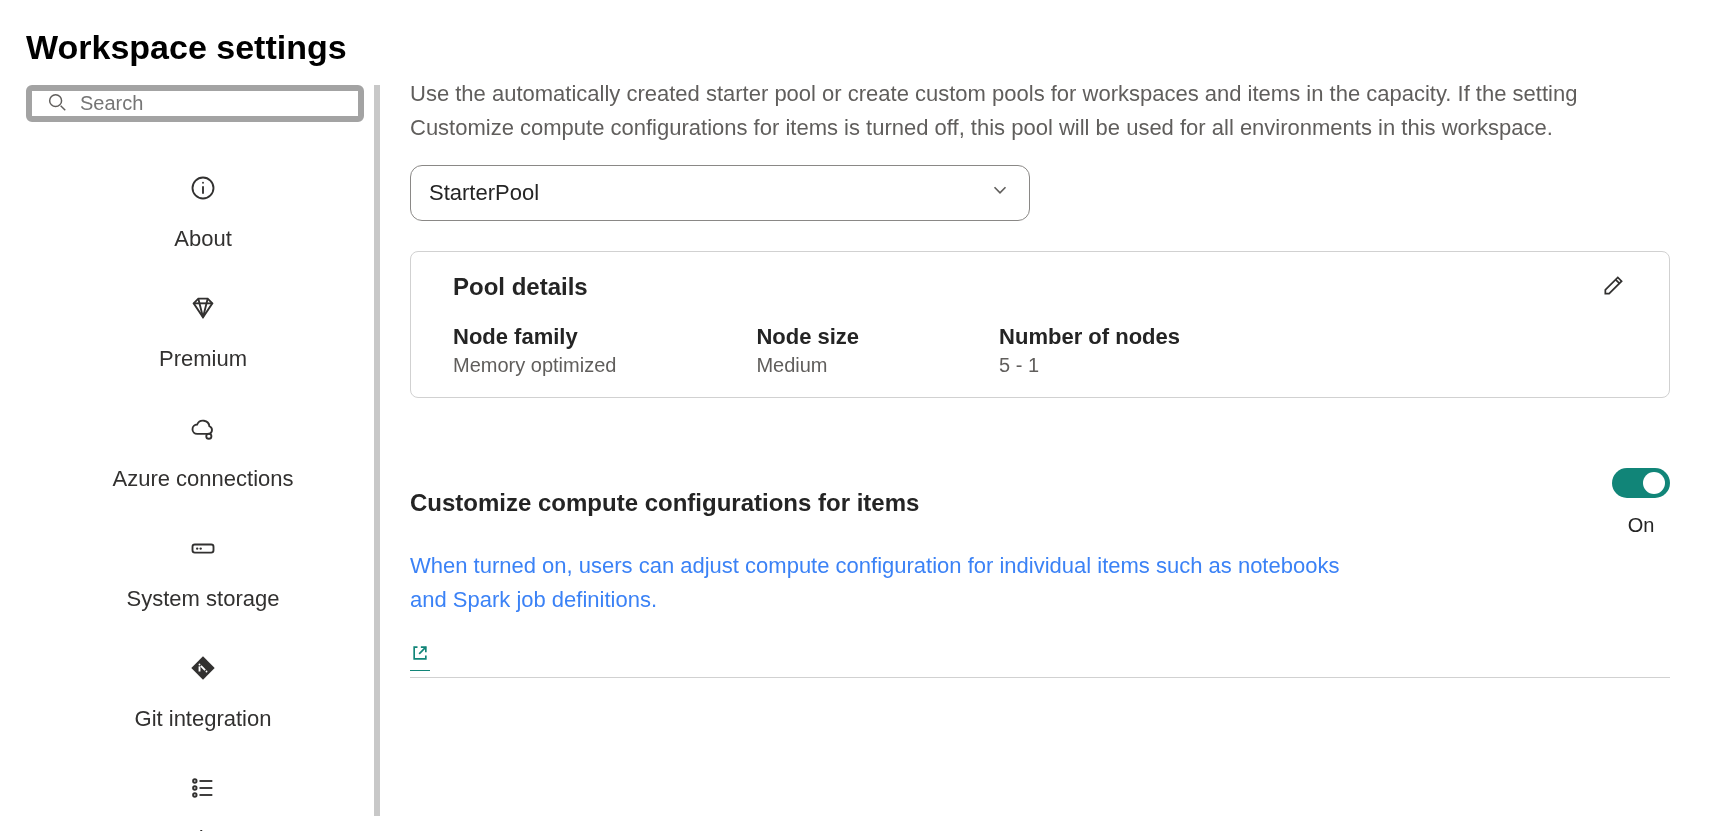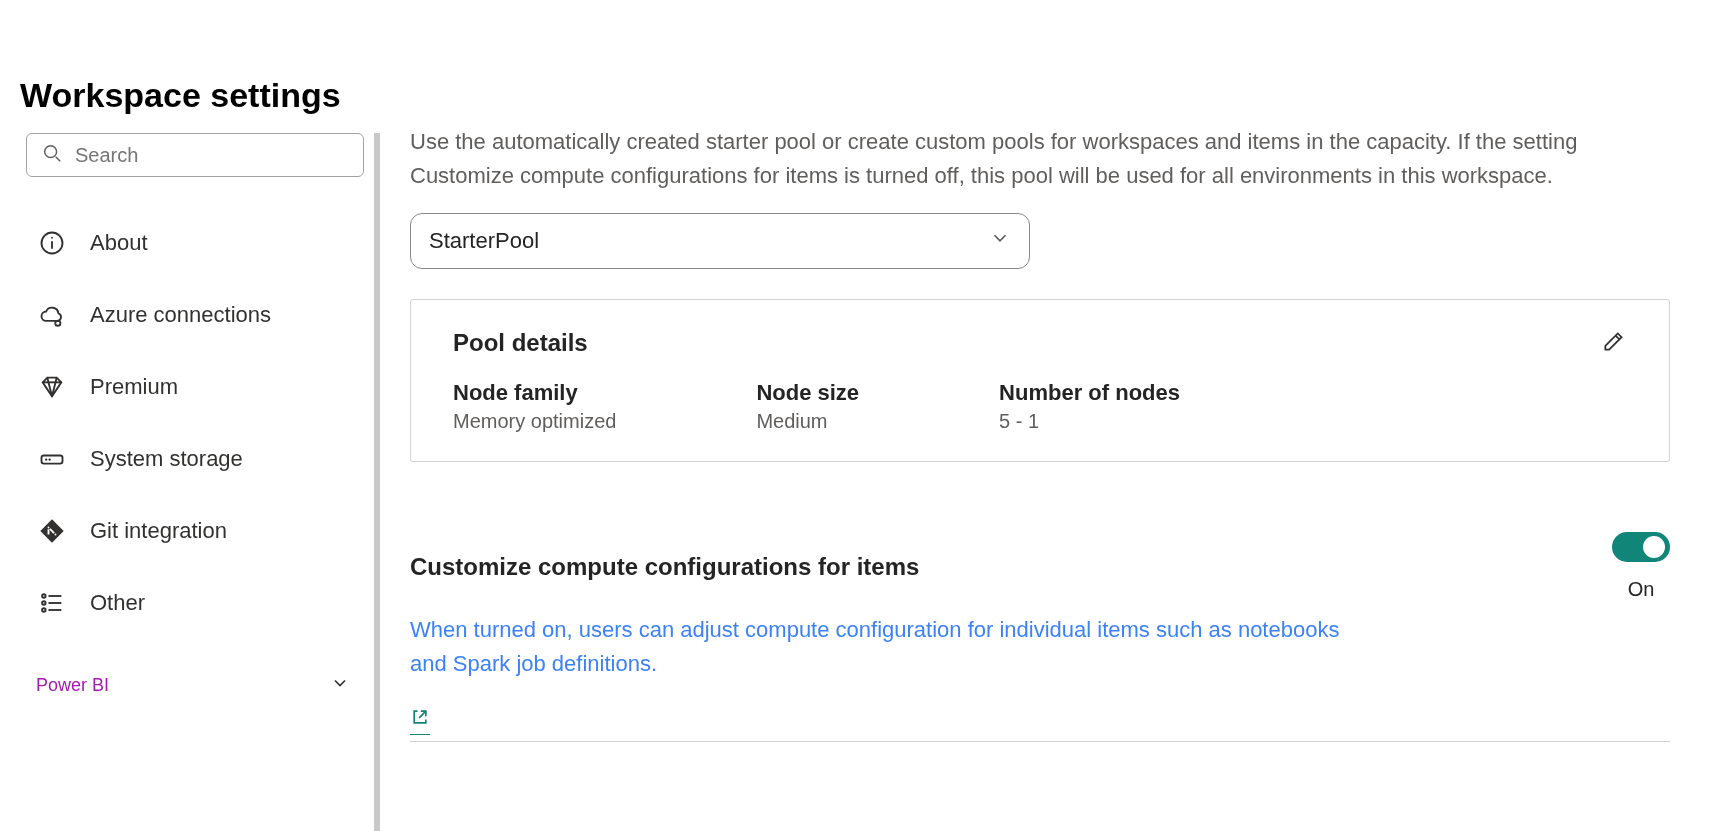--- a/index.html
+++ b/index.html
@@ -7,62 +7,62 @@
       font-family: "Segoe UI", -apple-system, BlinkMacSystemFont, sans-serif;
       background: #ffffff;
       color: #242424;
       width: 1710px;
       height: 831px;
       overflow: hidden;
     }
     .page-title {
       font-size: 34px;
       font-weight: 700;
-      padding: 28px 0 18px 20px;
+      padding: 28px 0 18px 26px;
       color: #000;
-      margin-top: 48px;
     }
     .content-wrap {
       display: flex;
       height: calc(100% - 100px);
     }
     
     .sidebar {
       width: 380px;
       padding-left: 26px;
       padding-right: 4px;
       border-right: 6px solid #c8c8c8;
       height: 100%;
     }
     .search-box {
       display: flex;
       align-items: center;
-      border: 1px solid #a3a3a3;
+      border: 6px solid #a3a3a3;
       border-radius: 6px;
       padding: 8px 14px;
-      height: 44px;
+      height: 37px;
       margin-bottom: 30px;
       margin-right: 6px;
     }
     .search-box svg { width: 22px; height: 22px; fill: none; stroke: #605e5c; stroke-width: 1.6; margin-right: 12px; }
     .search-input {
       border: none;
       outline: none;
       font-size: 20px;
       color: #605e5c;
       background: transparent;
       width: 100%;
     }
     .sidebar-list { list-style: none; }
     .sidebar-item {
       display: flex;
       align-items: center;
       padding: 20px 0 20px 10px;
       cursor: pointer;
       gap: 22px;
+      flex-direction: column;
     }
     .sidebar-item .icon-slot {
       width: 32px;
       height: 32px;
       display: flex;
       align-items: center;
       justify-content: center;
     }
     .sidebar-item .icon-slot svg { width: 28px; height: 28px; stroke: #323130; fill: none; stroke-width: 1.6; }
     .sidebar-item .label {
@@ -103,22 +103,22 @@
       padding: 8px 18px;
       font-size: 22px;
       color: #242424;
       margin-bottom: 30px;
       cursor: pointer;
     }
     .select svg { width: 22px; height: 22px; stroke: #605e5c; fill: none; stroke-width: 1.8; }
 
     .pool-card {
       border: 1px solid #d1d1d1;
-      border-radius: 3px;
-      padding: 28px 42px;
+      border-radius: 8px;
+      padding: 20px 42px;
       margin-bottom: 70px;
     }
     .pool-card-header {
       display: flex;
       align-items: center;
       justify-content: space-between;
       margin-bottom: 22px;
     }
     .pool-card-title {
       font-size: 24px;
@@ -206,36 +206,36 @@
               <circle cx="12" cy="12" r="9"></circle>
               <line x1="12" y1="10.5" x2="12" y2="17"></line>
               <circle cx="12" cy="7.5" r="0.8" fill="#323130" stroke="none"></circle>
             </svg>
         </span>
         <span class="label">About</span>
       </li>
       <li class="sidebar-item">
         <span class="icon-slot">
           <svg viewBox="0 0 24 24">
-              <path d="M7 17 a4 4 0 0 1 0-8 a5.5 5.5 0 0 1 10.5 1.5 A3.5 3.5 0 0 1 17.5 17 Z"></path>
-              <circle cx="17" cy="19" r="2.2"></circle>
-            </svg>
-        </span>
-        <span class="label">Azure connections</span>
-      </li>
-      <li class="sidebar-item">
-        <span class="icon-slot">
-          <svg viewBox="0 0 24 24">
               <path d="M4 8 L8 4 L16 4 L20 8 L12 20 Z"></path>
               <line x1="4" y1="8" x2="20" y2="8"></line>
               <line x1="8" y1="4" x2="12" y2="20"></line>
               <line x1="16" y1="4" x2="12" y2="20"></line>
             </svg>
         </span>
         <span class="label">Premium</span>
+      </li>
+      <li class="sidebar-item">
+        <span class="icon-slot">
+          <svg viewBox="0 0 24 24">
+              <path d="M7 17 a4 4 0 0 1 0-8 a5.5 5.5 0 0 1 10.5 1.5 A3.5 3.5 0 0 1 17.5 17 Z"></path>
+              <circle cx="17" cy="19" r="2.2"></circle>
+            </svg>
+        </span>
+        <span class="label">Azure connections</span>
       </li>
       <li class="sidebar-item">
         <span class="icon-slot">
           <svg viewBox="0 0 24 24">
               <rect x="3" y="9" width="18" height="7" rx="2"></rect>
               <circle cx="7" cy="12.5" r="1" fill="#323130" stroke="none"></circle>
               <circle cx="10" cy="12.5" r="1" fill="#323130" stroke="none"></circle>
             </svg>
         </span>
         <span class="label">System storage</span>

